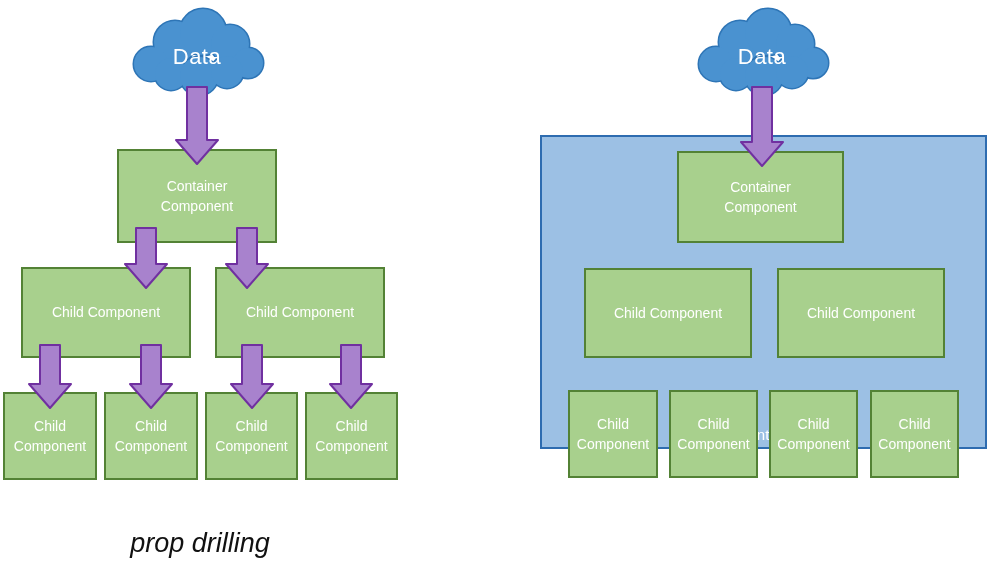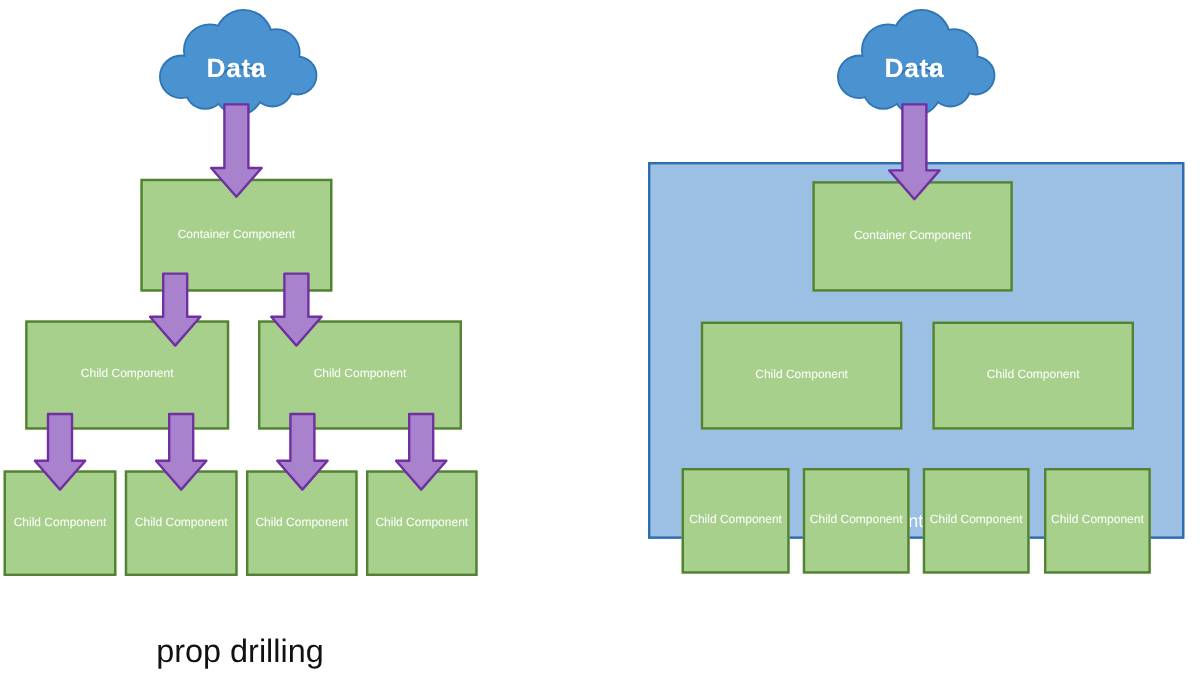--- a/index.html
+++ b/index.html
@@ -10,21 +10,21 @@
     --label-text:#ffffff; --caption-text:#111111; --background:#ffffff;
   }
   html,body{margin:0;padding:0;}
   body{background:var(--background);font-family:"Liberation Sans","DejaVu Sans",sans-serif;}
   .canvas{position:relative;width:1000px;height:572px;background:var(--background);overflow:hidden;}
 
   .gbox{
     position:absolute;box-sizing:border-box;
     background:var(--box-fill);border:2px solid var(--box-border);
     display:flex;align-items:center;justify-content:center;
-    color:var(--label-text);font-size:10px;text-align:center;line-height:1.45;
+    color:var(--label-text);font-size:14px;text-align:center;line-height:1.45;
     z-index:2;
   }
   .gbox .lbl{display:inline-block;}
   .gbox .lbl.narrow{max-width:100px;}
 
   .bluebox{
     position:absolute;box-sizing:border-box;
     background:var(--context-fill);border:2px solid var(--context-border);
     z-index:1;
   }
@@ -33,25 +33,25 @@
     color:var(--label-text);font-size:15px;text-align:center;
   }
 
   svg.overlay{position:absolute;left:0;top:0;z-index:3;pointer-events:none;}
   .arrow{fill:var(--arrow-fill);stroke:var(--arrow-border);stroke-width:2;stroke-linejoin:round;}
   .cloud-stroke{fill:var(--cloud-fill);stroke:var(--cloud-border);stroke-width:3px;}
   .cloud-solid{fill:var(--cloud-fill);}
 
   .cloud-label{
     position:absolute;width:100px;text-align:center;z-index:4;
-    color:var(--label-text);font-size:22px;font-weight:700;letter-spacing:0.5px;
+    color:var(--label-text);font-size:22px;font-weight:400;letter-spacing:0.5px;
   }
   .caption{
     position:absolute;width:240px;text-align:center;z-index:4;
-    font-size:27px;color:var(--caption-text);
+    font-style:italic;font-size:27px;color:var(--caption-text);
   }
 </style>
 </head>
 <body>
 
 <div class="canvas">
 
   <div class="bluebox" style="left:540px;top:135px;width:447px;height:314px;">
     <div class="context-label">Context</div>
   </div>

